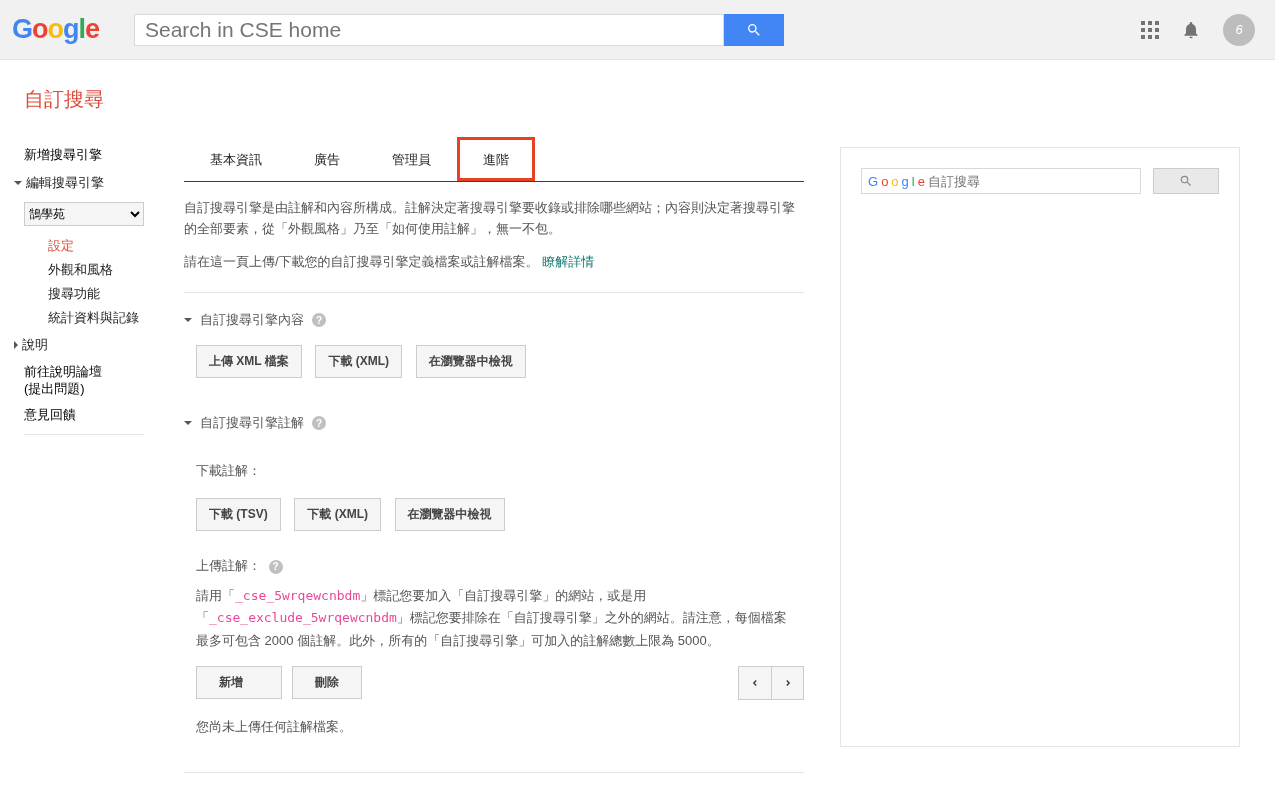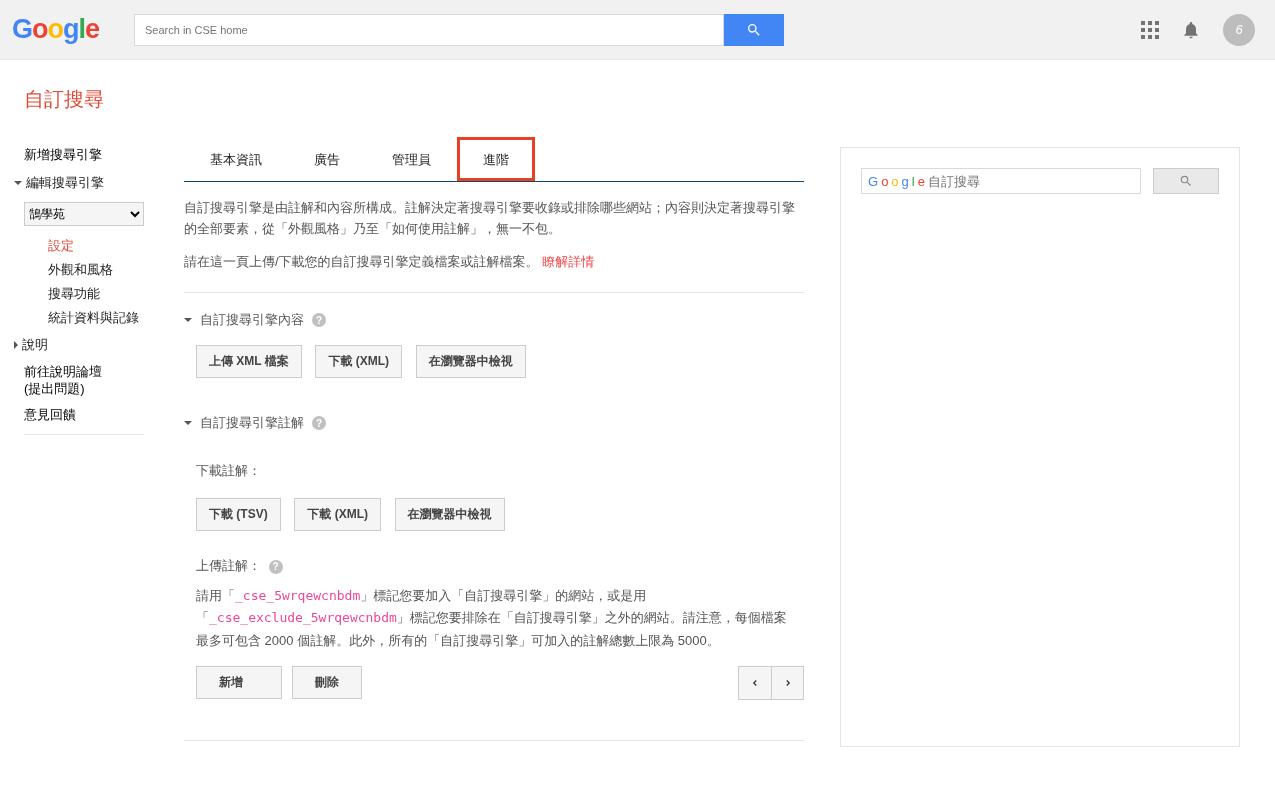--- a/index.html
+++ b/index.html
@@ -8,21 +8,21 @@
   
   .topbar { height: 60px; background: #f1f1f1; border-bottom: 1px solid #e5e5e5; display: flex; align-items: center; padding: 0 20px 0 10px; }
   .logo { width: 92px; height: 33px; margin-left: 2px; margin-right: 30px; display: flex; align-items: center; font-size: 27px; font-weight: bold; letter-spacing: -1px; }
   .logo span:nth-child(1){color:#4285F4;}
   .logo span:nth-child(2){color:#EA4335;}
   .logo span:nth-child(3){color:#FBBC05;}
   .logo span:nth-child(4){color:#4285F4;}
   .logo span:nth-child(5){color:#34A853;}
   .logo span:nth-child(6){color:#EA4335;}
   .searchbar { display:flex; align-items:center; flex: 0 0 650px; }
-  .searchbar input { flex:1; height: 32px; border:1px solid #d9d9d9; padding: 0 10px; font-size:11px; background:#fff; color:#757575; }
+  .searchbar input { flex:1; height: 32px; border:1px solid #d9d9d9; padding: 0 10px; font-size:21px; background:#fff; color:#757575; }
   .searchbar button { width: 60px; height: 32px; background:#4285F4; border:none; display:flex; align-items:center; justify-content:center; cursor:pointer; }
   .searchbar button svg { fill:#fff; width:16px; height:16px; }
   .topbar-right { margin-left:auto; display:flex; align-items:center; gap:22px; }
   .apps-icon { width:18px; height:18px; display:grid; grid-template-columns:repeat(3,4px); grid-template-rows:repeat(3,4px); gap:3px; }
   .apps-icon div { background:#737373; }
   .bell-icon { width:20px; height:20px; fill:#737373; }
   .avatar { width:32px; height:32px; border-radius:50%; background:#bdbdbd; display:flex; align-items:center; justify-content:center; color:#fff; font-style:italic; }
 
   
   .page-title { color:#dd4b39; font-size:20px; padding: 26px 0 24px 24px; }
@@ -42,21 +42,21 @@
 
   .content { flex: 0 0 640px; padding: 0 10px 40px 10px; }
   .right-panel { flex: 0 0 400px; margin-left: 26px; }
 
   
   .tabs { display:flex; border-bottom:1px solid #0c4a6e; position:relative; }
   .tab { padding: 14px 26px 12px; font-size:13px; color:#222; cursor:pointer; }
   .tab.hl { outline: 3px solid #e44125; outline-offset: -3px; }
 
   .desc { font-size:13px; color:#555; line-height:1.6; padding-top: 16px; }
-  .desc-link { color:#ef4444; cursor:pointer; }
+  .desc-link { color:#0f766e; cursor:pointer; }
 
   .section-divider { border-top:1px solid #e5e5e5; margin-top: 20px; }
 
   .collapsible-header { display:flex; align-items:center; gap:8px; padding: 18px 0 12px; color:#555; font-size:13px;text-align:center;}
   .help-icon { width:14px; height:14px; border-radius:50%; background:#c0c0c0; color:#fff; display:inline-flex; align-items:center; justify-content:center; font-size:10px; font-weight:bold; }
 
   .btn { display:inline-block; padding: 7px 12px; border:1px solid #ccc; background:#f5f5f5; font-size:12px; color:#444; cursor:pointer; margin-right:10px; font-weight:bold;}
   .btn-row { padding: 4px 0 18px 12px; }
 
   .sub-label { padding: 8px 0 6px 12px; font-size:13px; color:#555; }
@@ -210,20 +210,21 @@
             </svg>
         </div>
         <div class="pager-btn">
           <svg width="10" height="14" viewBox="0 0 24 24">
               <path d="M9 6l6 6-6 6" stroke="#333" stroke-width="3" fill="none"></path>
             </svg>
         </div>
       </div>
     </div>
 
+    <div class="sub-label">您尚未上傳任何註解檔案。</div>
 
     <div class="bottom-divider"></div>
   </div>
 
   <div class="right-panel">
     <div class="embed-box">
       <div class="embed-search">
         <div class="embed-input">
           <span class="g g1">G</span>
             <span class="g g2">o</span>

